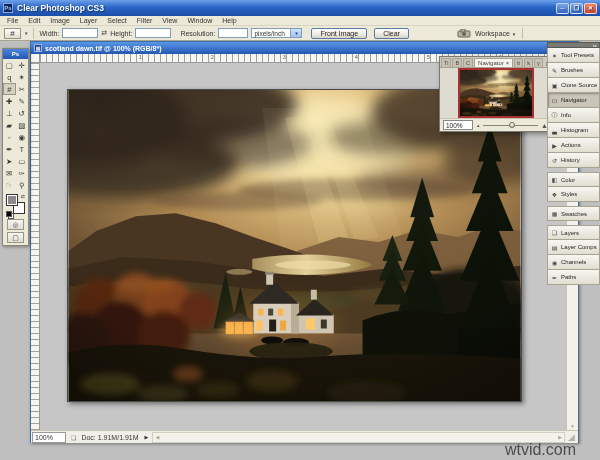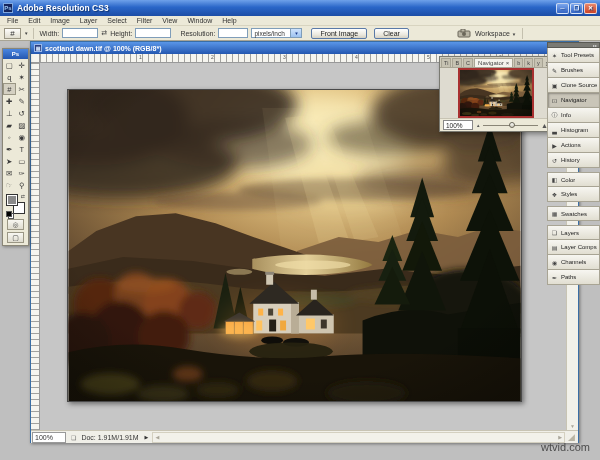--- a/index.html
+++ b/index.html
@@ -109,21 +109,21 @@
   .dock{position:absolute;left:547px;top:42px;width:53px;z-index:30;font-size:6px}
   .dock-head{height:6px;background:#7a7a74;border:1px solid #5a5a54;display:flex;justify-content:flex-end;
     align-items:center;color:#ddd;font-size:4px;padding:0 2px}
   .dock-item{height:15px;background:linear-gradient(#f7f6f1,#e1ded1);border:1px solid #a8a494;border-top:0;
     display:flex;align-items:center;gap:2px;color:#222;padding:0 2px;white-space:nowrap}
   .dock-item.gap{margin-top:4px;border-top:1px solid #a8a494}
   .dock-item.active{background:#c9c5b8;box-shadow:inset 1px 1px 2px rgba(0,0,0,.3)}
   .dock-item .ic{width:9px;flex:none;text-align:center;font-size:6px;color:#444}
   .dock-item .lbl{overflow:hidden}
 
-  .watermark{position:absolute;right:10px;top:441px;font-size:11px;color:#4c4c4c;z-index:40}
+  .watermark{position:absolute;right:24px;top:441px;font-size:16px;color:#4c4c4c;z-index:40}
 </style>
 </head>
 <body>
 
 <svg width="0" height="0" style="position:absolute" aria-hidden="true">
   <defs>
     <radialGradient id="skyG" cx="55%" cy="15%" r="85%">
       <stop offset="0%" stop-color="#f6e7af"></stop>
         <stop offset="20%" stop-color="#e2c383"></stop>
       <stop offset="45%" stop-color="#b08a52"></stop>
@@ -263,21 +263,21 @@
         <ellipse cx="205" cy="293" rx="26" ry="11" fill="#3a2c12" opacity=".8"></ellipse>
         <ellipse cx="300" cy="305" rx="40" ry="12" fill="#241e0e" opacity=".9"></ellipse>
       </g>
       <rect width="455" height="313" fill="url(#vignG)"></rect>
     </symbol>
   </defs>
 </svg>
 
 <div class="titlebar">
   <span class="app-icon">Ps</span>
-  <span>Adobe Resolution CS3</span>
+  <span>Clear Photoshop CS3</span>
   <span class="winbtns">
     <span class="wbtn">─</span>
     <span class="wbtn">❐</span>
     <span class="wbtn close">✕</span>
   </span>
 </div>
 
 <div class="menubar">
 
 <span class="menu-item">File</span>

